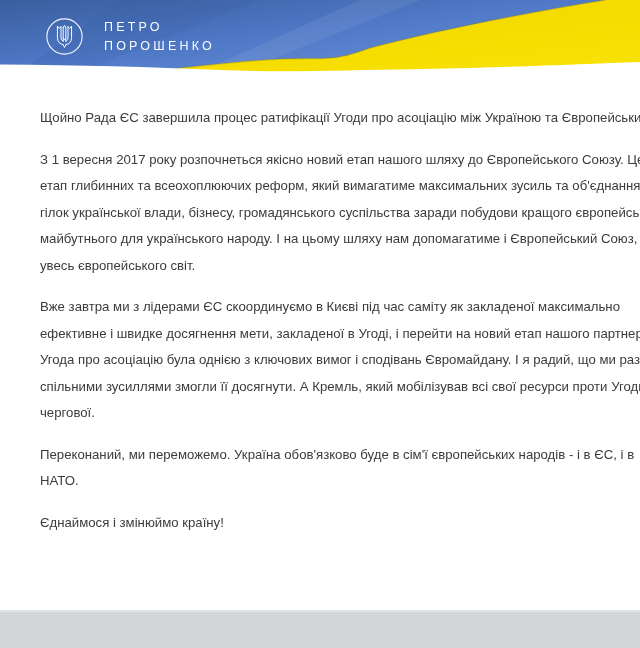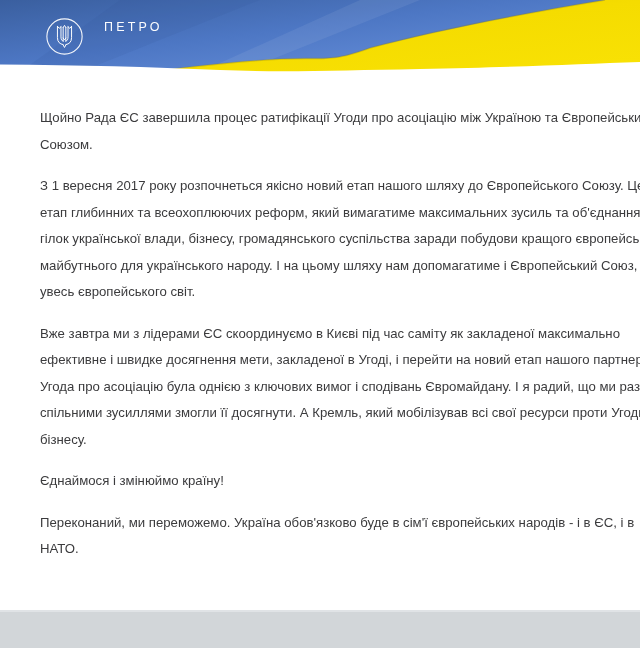--- a/index.html
+++ b/index.html
@@ -95,47 +95,47 @@
           <path d="M28.3,18.5 L28.3,35.9"></path>
           <path d="M31.7,18.5 L31.7,35.9"></path>
           <path d="M28.3,18.5 L30,15.8 L31.7,18.5"></path>
           <path d="M21,17 L23.2,19.6 L25.5,17.5"></path>
           <path d="M39,17 L36.8,19.6 L34.5,17.5"></path>
           <path d="M28.3,32 L30,34.2 L31.7,32"></path>
         </g>
       </svg>
       <div class="brand-name">
         <span>ПЕТРО</span>
+        <span>ПОРОШЕНКО</span>
       </div>
     </div>
   </div>
 
   <article class="post-body">
       <p class="para">
         <span class="ln">Щойно Рада ЄС завершила процес ратифікації Угоди про асоціацію між Україною та Європейським</span>
-        <span class="ln">Союзом.</span>
       </p>
       <p class="para">
         <span class="ln">З 1 вересня 2017 року розпочнеться якісно новий етап нашого шляху до Європейського Союзу. Це -</span>
         <span class="ln">етап глибинних та всеохоплюючих реформ, який вимагатиме максимальних зусиль та об'єднання всіх</span>
         <span class="ln">гілок української влади, бізнесу, громадянського суспільства заради побудови кращого європейського</span>
         <span class="ln">майбутнього для українського народу. І на цьому шляху нам допомагатиме і Європейський Союз, і</span>
         <span class="ln">увесь європейського світ.</span>
       </p>
       <p class="para">
         <span class="ln">Вже завтра ми з лідерами ЄС скоординуємо в Києві під час саміту як закладеної максимально</span>
         <span class="ln">ефективне і швидке досягнення мети, закладеної в Угоді, і перейти на новий етап нашого партнерства.</span>
         <span class="ln">Угода про асоціацію була однією з ключових вимог і сподівань Євромайдану. І я радий, що ми разом</span>
         <span class="ln">спільними зусиллями змогли її досягнути. А Кремль, який мобілізував всі свої ресурси проти Угоди про</span>
-        <span class="ln">бізнесу.</span>
-      </p>
-      <p class="para">
-        <span class="ln">Єднаймося і змінюймо країну!</span>
+        <span class="ln">чергової.</span>
       </p>
       <p class="para">
         <span class="ln">Переконаний, ми переможемо. Україна обов'язково буде в сім'ї європейських народів - і в ЄС, і в</span>
         <span class="ln">НАТО.</span>
+      </p>
+      <p class="para">
+        <span class="ln">Єднаймося і змінюймо країну!</span>
       </p>
     </article>
 
 </div>
 
 <div class="bottom-strip"></div>
 
 </body></html>

